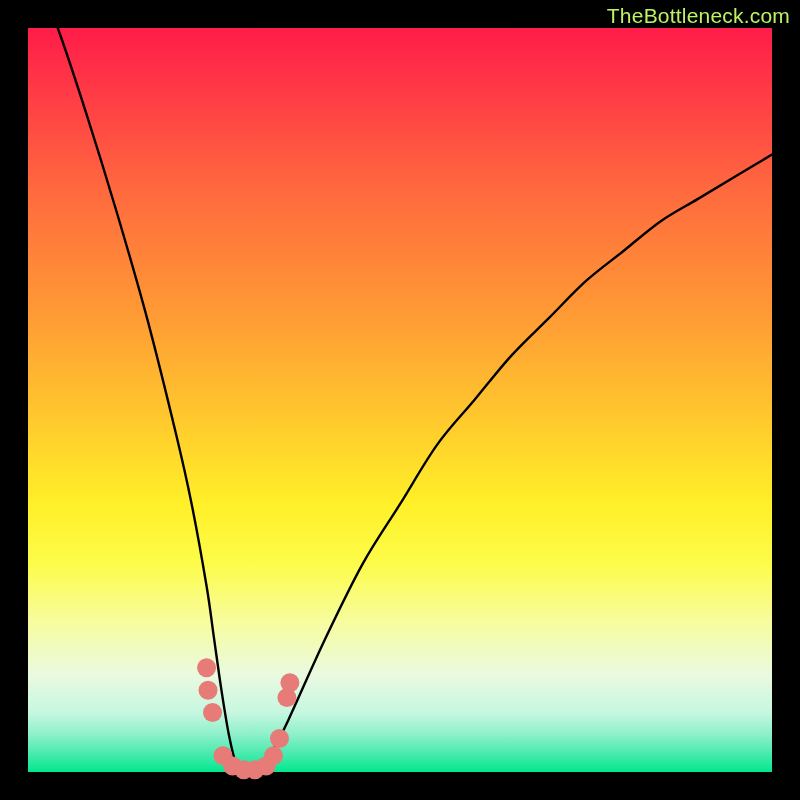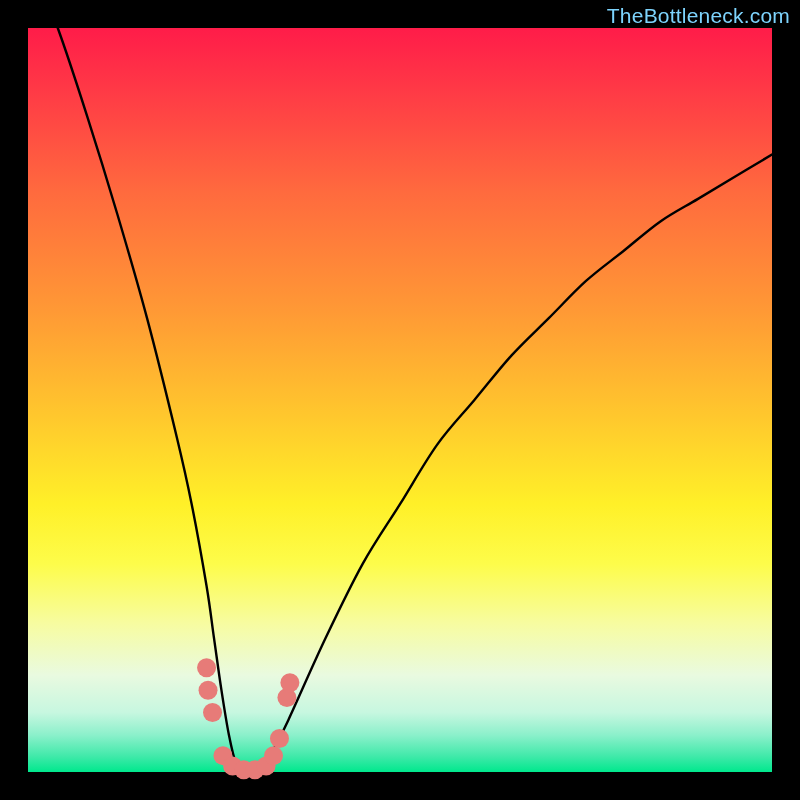--- a/index.html
+++ b/index.html
@@ -31,21 +31,21 @@
       #c7f7e0 92%,
       #8cf0cb 95%,
       #3de9a8 98%,
       #00e88d 100%
     );
   }
   .watermark {
     position: absolute;
     top: 4px;
     right: 10px;
-    color: #7dd3fc;
+    color: #bef264;
     font-size: 21px;
     letter-spacing: 0.2px;
     font-weight: 500;
     user-select: none;
   }
   svg.curve {
     position: absolute;
     left: 0; top: 0;
     width: 744px;
     height: 744px;

